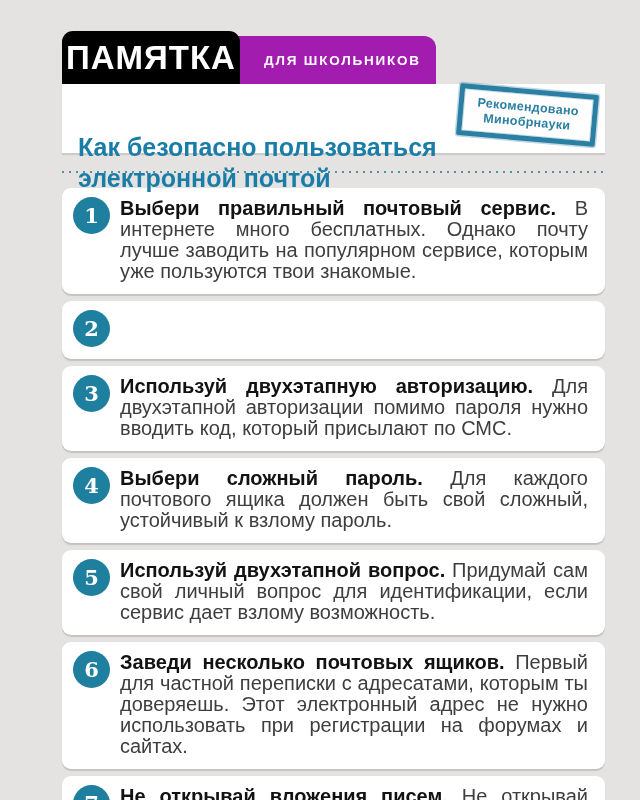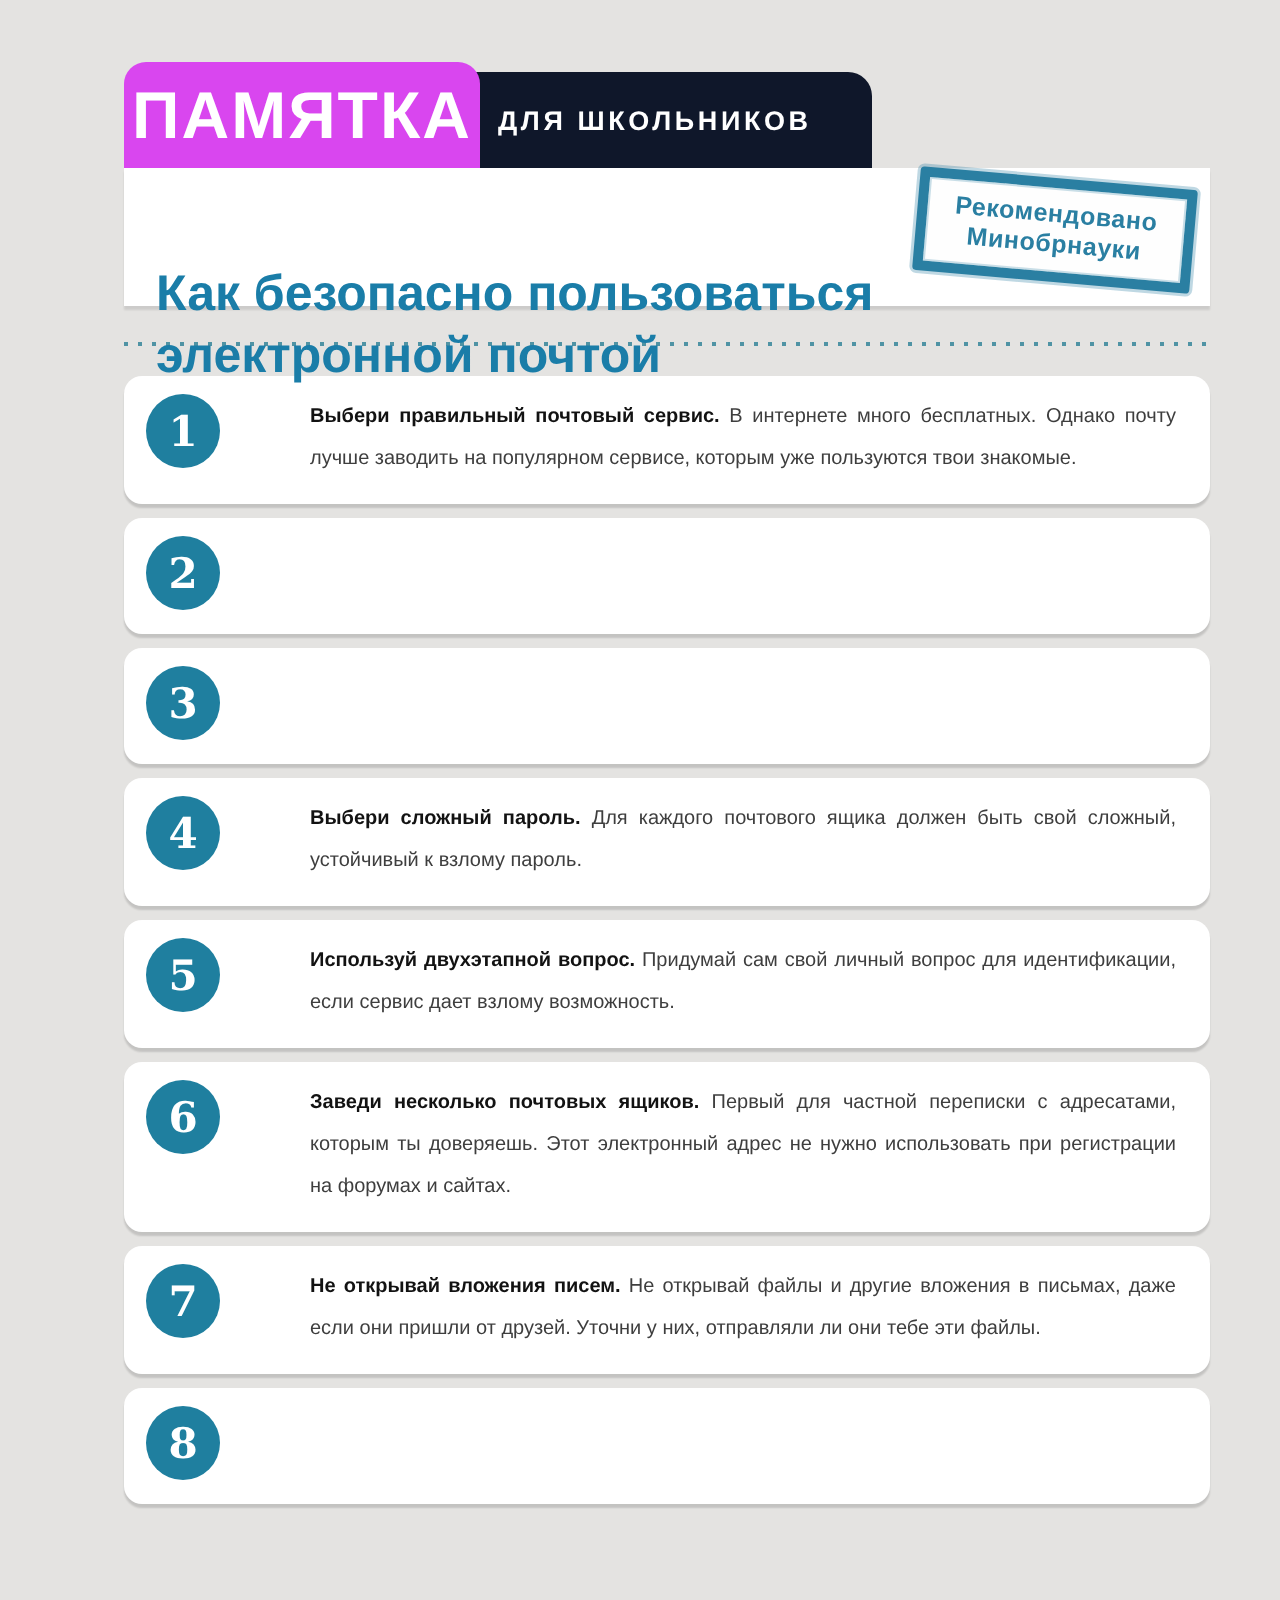--- a/index.html
+++ b/index.html
@@ -2,27 +2,27 @@
 <html><head>
 <meta charset="utf-8">
 <style>
   * { margin:0; padding:0; box-sizing:border-box; }
   html,body { width:640px; height:800px; }
   body { background:#e4e3e1; font-family:"Liberation Sans",sans-serif; overflow:hidden; }
   .page { position:relative; width:640px; height:800px; background:#e4e3e1; }
 
   
   .brand-box { position:absolute; left:62px; top:31px; width:178px; height:53px;
-    background:#d946ef; border-radius:11px 11px 0 0; z-index:3;
+    background:#000000; border-radius:11px 11px 0 0; z-index:3;
     display:flex; align-items:center; justify-content:center; }
   .brand-box span { color:#fff; font-size:33px; font-weight:bold; letter-spacing:1px; }
 
   .audience-tab { position:absolute; left:225px; top:36px; width:211px; height:48px;
-    background:#0f172a; border-radius:12px 12px 0 0; z-index:2;
-    display:flex; align-items:center; padding-left:24px; }
+    background:#a21caf; border-radius:12px 12px 0 0; z-index:2;
+    display:flex; align-items:center; justify-content:center; padding-left:24px; }
   .audience-tab span { color:#fff; font-size:13.5px; font-weight:bold; letter-spacing:1.8px; }
 
   .logo { position:absolute; left:466px; top:31px; width:134px; text-align:center;
     font-family:"Liberation Serif",serif; color:#1b1b1b; z-index:2; line-height:1.15; }
   .logo .l-sm { font-size:6px; letter-spacing:0.6px; }
   .logo .l-lg { font-size:10px; font-weight:bold; letter-spacing:0.3px; }
   .logo .dot { font-size:6px; line-height:5px; }
 
   
   .title-card { position:absolute; left:62px; top:84px; width:543px; height:69px;
@@ -41,21 +41,21 @@
     background:repeating-linear-gradient(90deg,#4f93a4 0px,#4f93a4 2px,transparent 2px,transparent 7px); }
 
   
   .cards { position:absolute; left:62px; top:188px; width:543px; }
   .card { position:relative; background:#ffffff; border-radius:9px;
     box-shadow:0 2px 1px rgba(0,0,0,0.14); padding:10px 17px 12px 58px;
     margin-bottom:7px; min-height:58px; }
   .num { position:absolute; left:11px; top:9px; width:37px; height:37px; border-radius:50%;
     background:#1f7f9f; color:#ffffff; font-family:"DejaVu Serif",serif; font-weight:bold;
     font-size:21px; display:flex; align-items:center; justify-content:center; }
-  .card p { font-size:10px; line-height:21px; color:#3e3e3e; text-align:justify;margin-left:35px; }
+  .card p { font-size:20px; line-height:21px; color:#3e3e3e; text-align:justify; }
   .card p b { color:#121212; }
 </style>
 </head>
 <body>
 
 <div class="page">
 
   <div class="brand-box">
     <span>ПАМЯТКА</span>
   </div>
@@ -85,20 +85,21 @@
       <div class="num">1</div>
       <p><b>Выбери правильный почтовый сервис.</b> <span>В интернете много бесплатных. Однако почту лучше заводить на популярном сервисе, которым уже пользуются твои знакомые.</span></p>
     </div>
 
     <div class="card">
       <div class="num">2</div>
     </div>
 
     <div class="card">
       <div class="num">3</div>
+      <p><b>Используй двухэтапную авторизацию.</b> <span>Для двухэтапной авторизации помимо пароля нужно вводить код, который присылают по СМС.</span></p>
     </div>
 
     <div class="card">
       <div class="num">4</div>
       <p><b>Выбери сложный пароль.</b> <span>Для каждого почтового ящика должен быть свой сложный, устойчивый к взлому пароль.</span></p>
     </div>
 
     <div class="card">
       <div class="num">5</div>
       <p><b>Используй двухэтапной вопрос.</b> <span>Придумай сам свой личный вопрос для идентификации, если сервис дает взлому возможность.</span></p>

